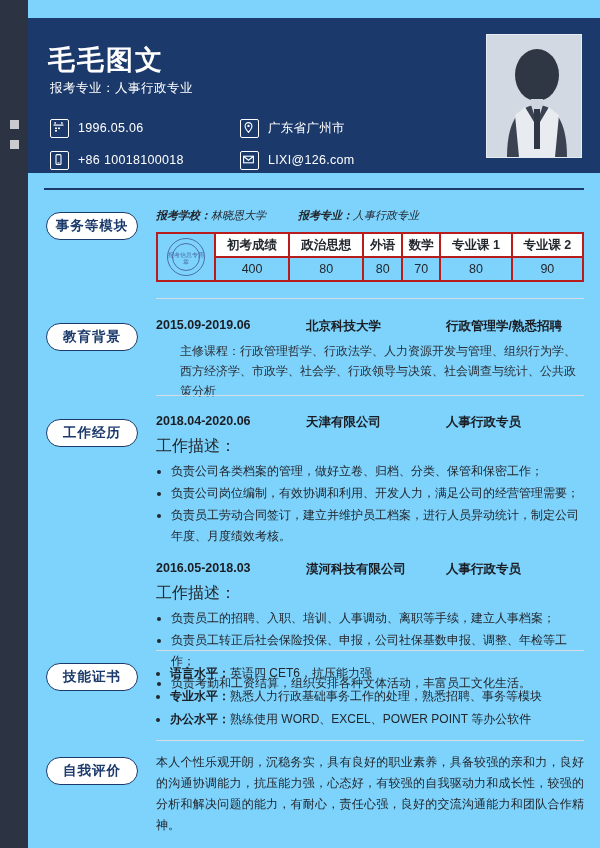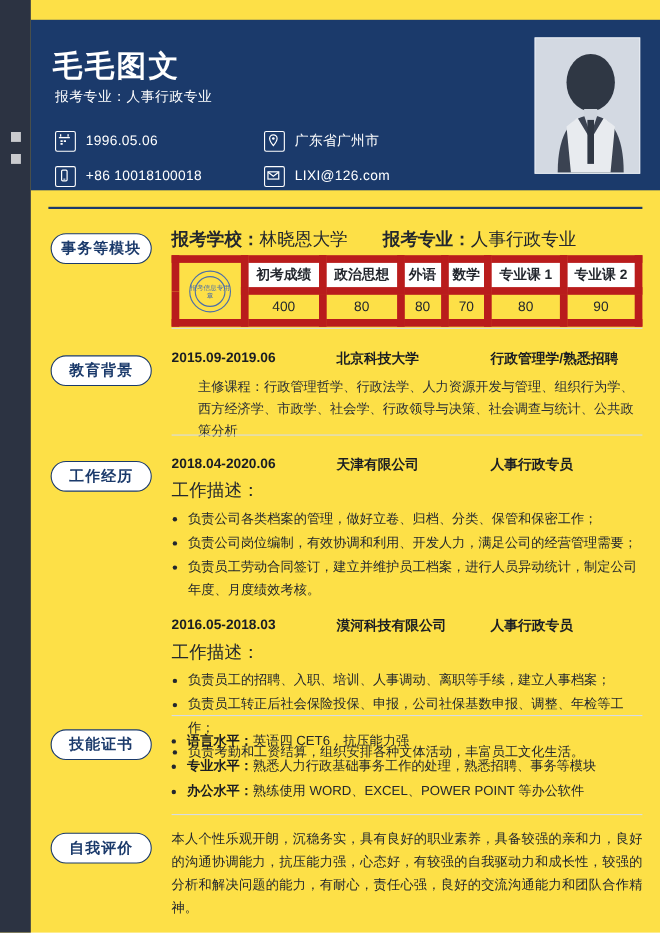--- a/index.html
+++ b/index.html
@@ -11,21 +11,21 @@
     width: 600px;
     height: 848px;
     font-family: "Liberation Sans", "DejaVu Sans", sans-serif;
     color: #23272e;
     overflow: hidden;
   }
   .page {
     position: relative;
     width: 600px;
     height: 848px;
-    background: #fde047;
+    background: #7dd3fc;
     box-sizing: border-box;
   }
   
   .rail {
     position: absolute;
     left: 0;
     top: 0;
     width: 28px;
     height: 848px;
     background: #2c3342;
@@ -155,34 +155,35 @@
   .rowhead .c2 { width: 140px; }
   .rowhead .c3 { flex: 1; }
   .lbl { font-weight: bold; }
   .val { font-weight: normal; }
   .small { font-size: 12px; line-height: 20px; color: #2b2f36; margin-left: 24px; }
   
   .exam-head {
     position: absolute;
     left: 156px;
     top: 208px;
-    font-size: 16px;
+    font-size: 11px;
     display: flex;
+    font-style: italic;
   }
   .exam-head .grp { margin-right: 32px; }
   table.exam {
     position: absolute;
     left: 156px;
     top: 232px;
     width: 428px;
     border-collapse: collapse;
     font-size: 12.5px;
   }
   table.exam td, table.exam th {
-    border: 7px solid #b91c1c;
+    border: 2px solid #b91c1c;
     text-align: center;
     height: 22px;
     font-weight: normal;
     padding: 0;
   }
   table.exam th { font-weight: bold; background: #ffffff; }
   .seal-cell { width: 56px; }
   .seal {
     width: 38px; height: 38px;
     border: 1.5px solid #4b6ea9;

